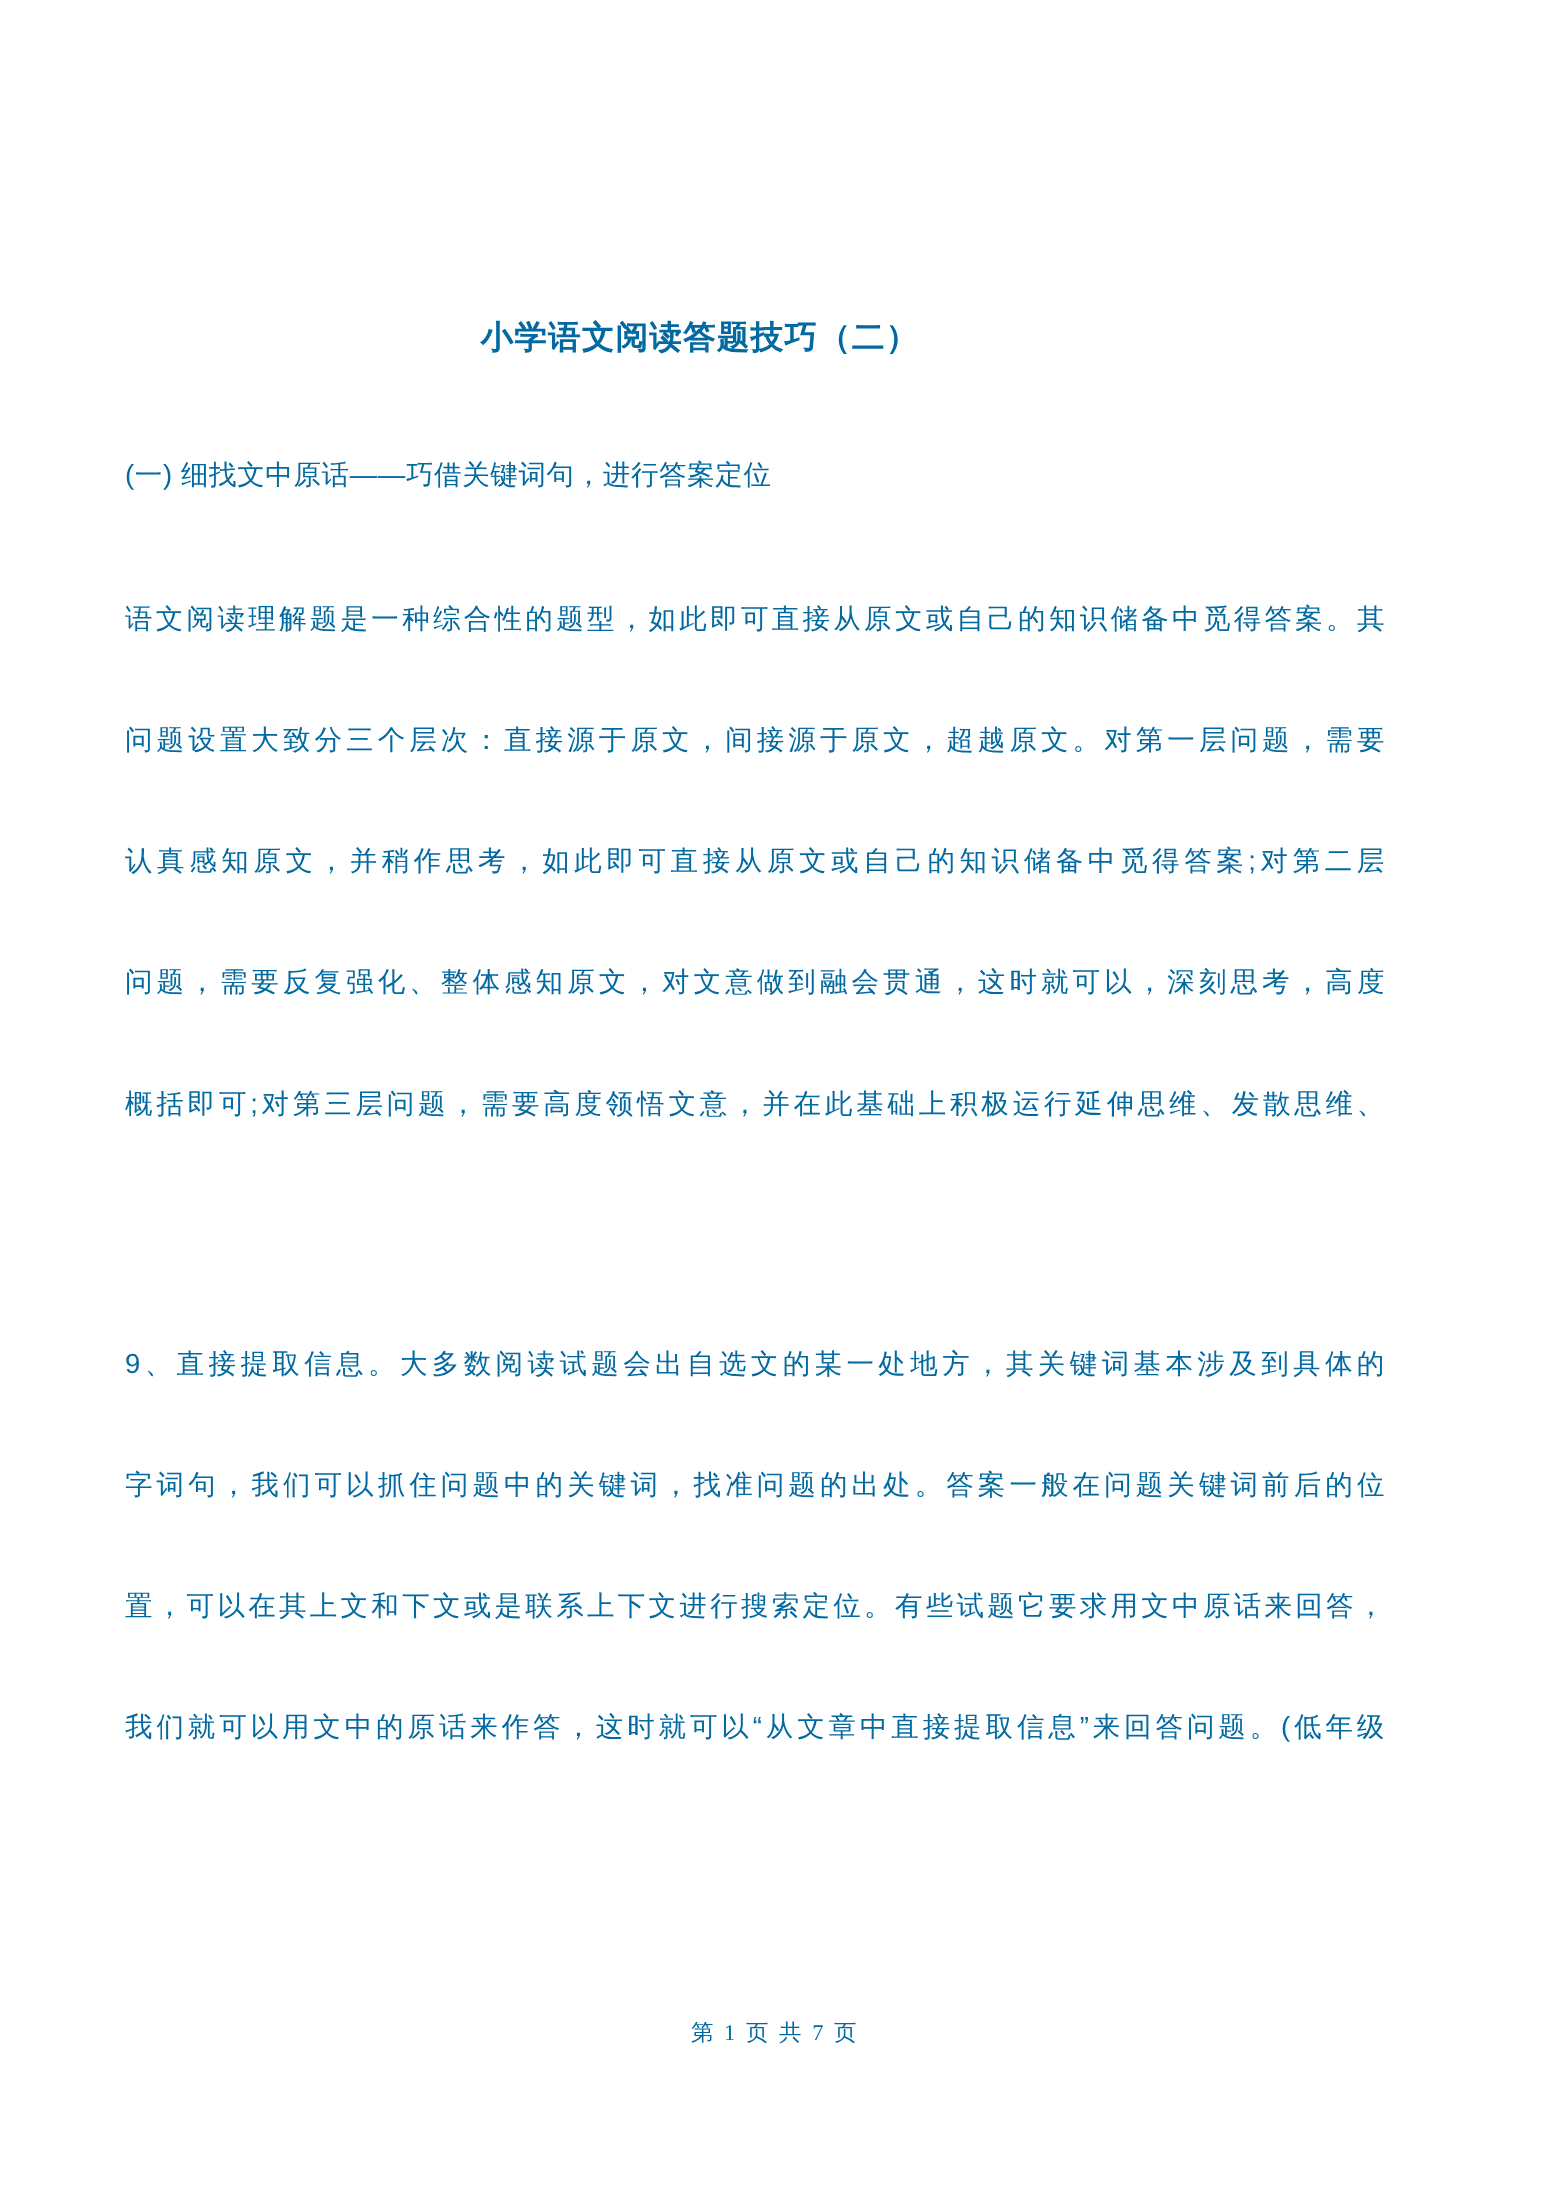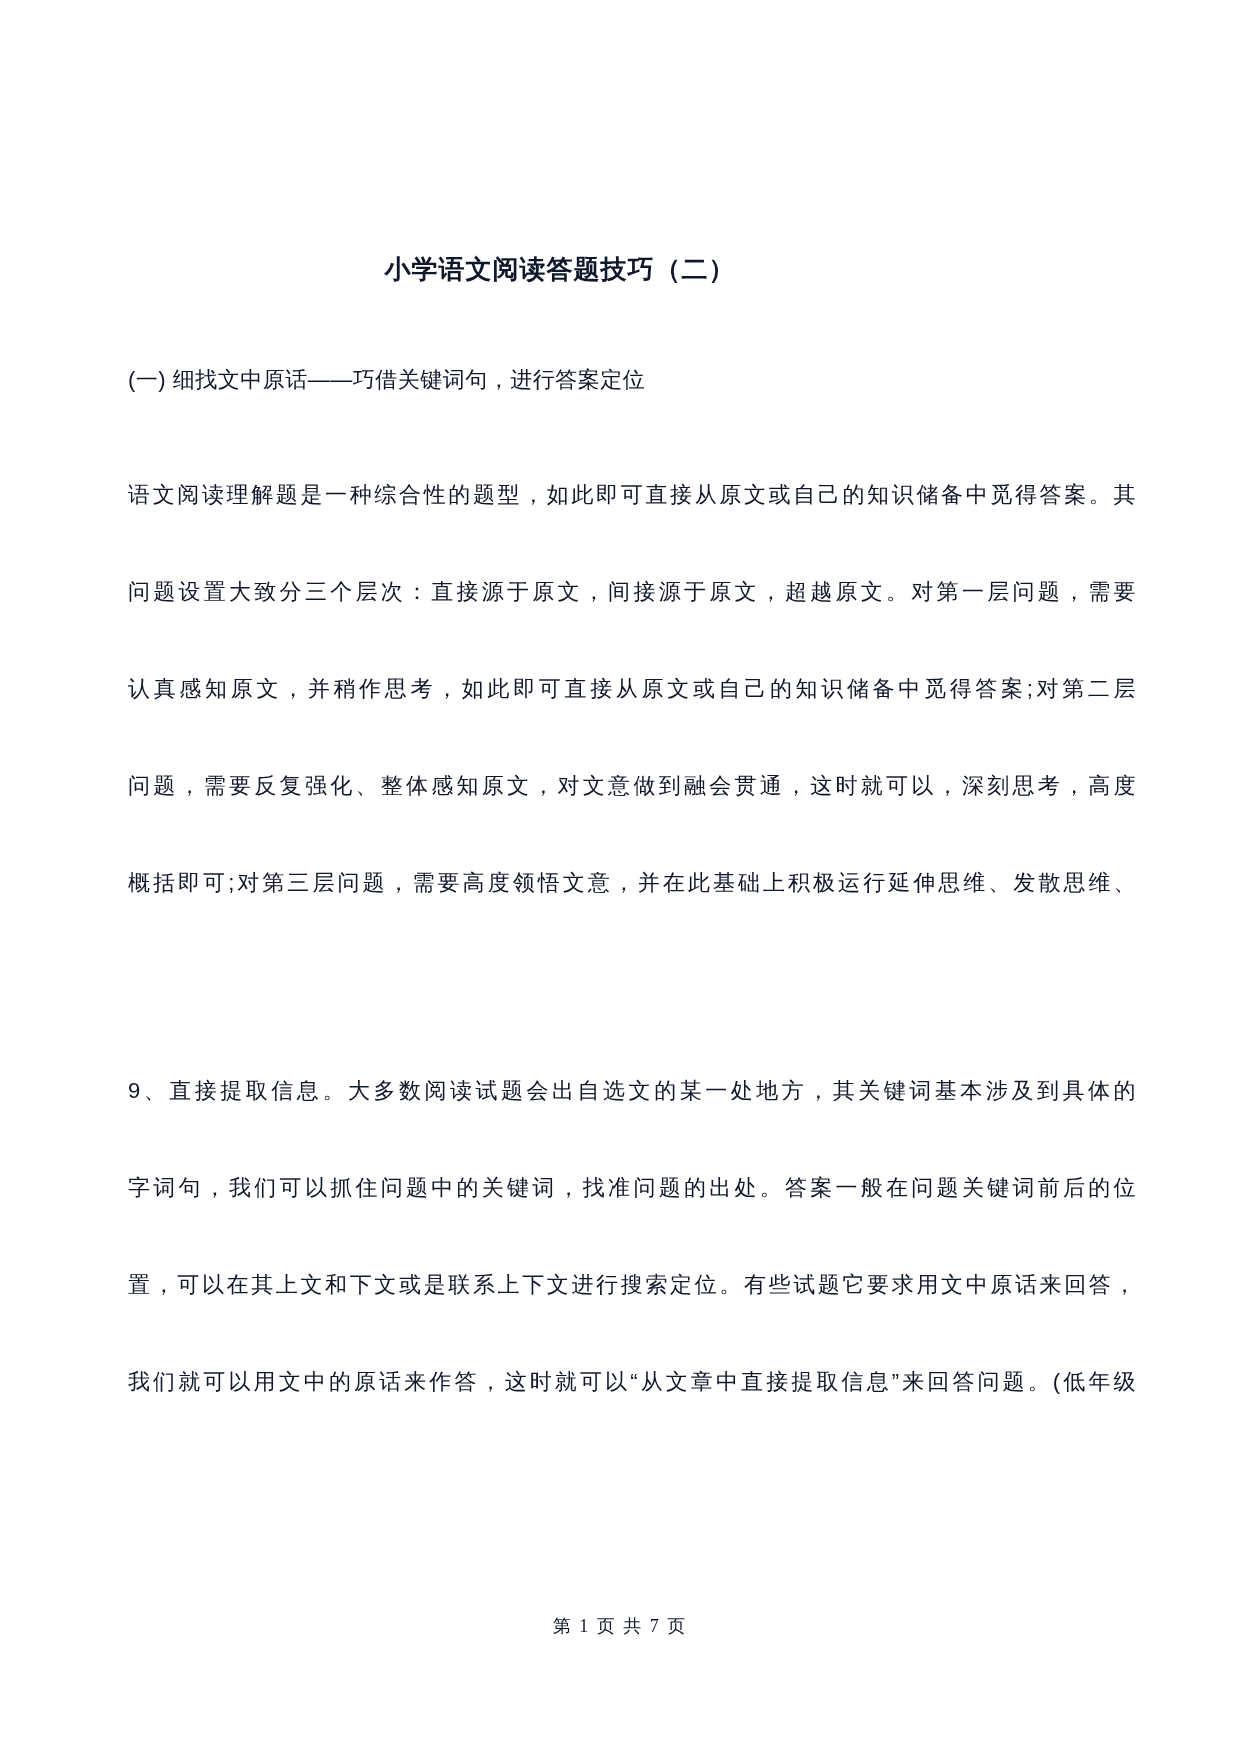--- a/index.html
+++ b/index.html
@@ -5,39 +5,39 @@
   html, body {
     margin: 0;
     padding: 0;
     background: #ffffff;
   }
   .page {
     position: relative;
     width: 1240px;
     height: 1754px;
     background: #ffffff;
-    color: #0f172a;
+    color: #0369a1;
     font-family: "Liberation Sans", sans-serif;
     overflow: hidden;
   }
   .doc-title {
     position: absolute;
     left: 112px;
     top: 252px;
     width: 896px;
     margin: 0;
     font-size: 26px;
     font-weight: bold;
     text-align: center;
     letter-spacing: 1px;
     white-space: nowrap;
   }
   .line {
     position: absolute;
-    left: 128px;
+    left: 100px;
     width: 1008px;
     height: 30px;
     font-size: 22px;
     line-height: 28px;
     text-align: left;
     white-space: nowrap;
     letter-spacing: 0.5px;
   }
   .just {
     white-space: normal;

